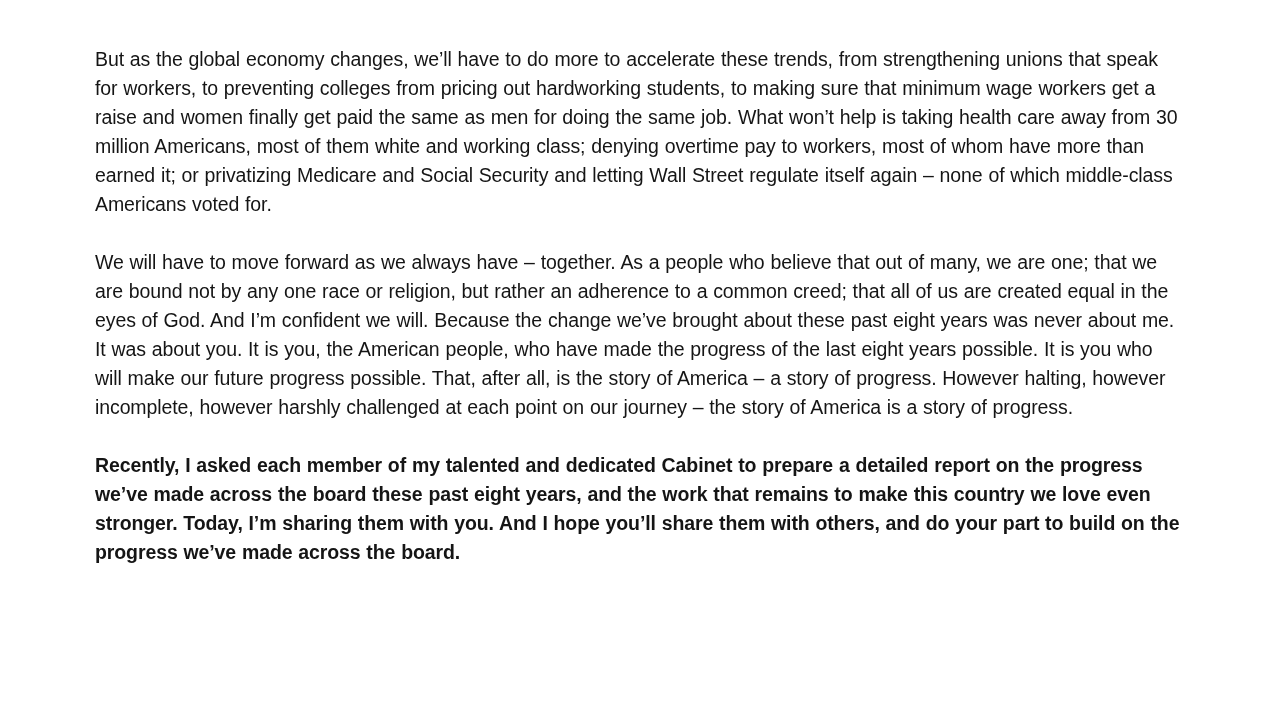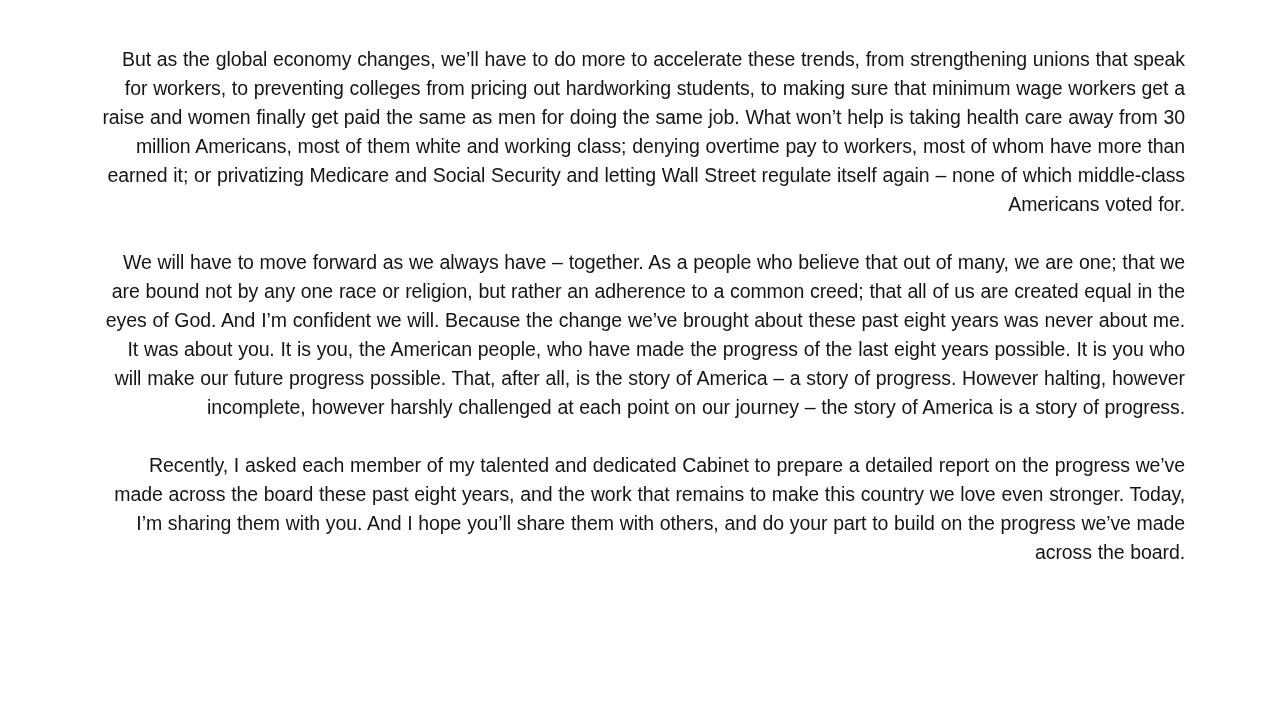--- a/index.html
+++ b/index.html
@@ -22,31 +22,32 @@
     background: #ffffff;
   }
   .text-block {
     position: absolute;
     left: 95px;
     top: 45px;
     width: 1090px;
     color: #151515;
     font-size: 19.5px;
     line-height: 29px;
-    text-align: right;
+    text-align: left;
     letter-spacing: -0.1px;
   }
   .text-block p {
     margin: 0 0 29px 0;
     padding: 0;
     white-space: normal;
     word-spacing: 0.5px;
   }
   .text-block p:last-child {
     margin-bottom: 14px;
+    font-weight: bold;
   }
 </style>
 </head>
 <body>
 
 <div class="page">
   <div class="text-block">
     <p>But as the global economy changes, we’ll have to do more to accelerate these trends, from strengthening unions that speak for workers, to preventing colleges from pricing out hardworking students, to making sure that minimum wage workers get a raise and women finally get paid the same as men for doing the same job. What won’t help is taking health care away from 30 million Americans, most of them white and working class; denying overtime pay to workers, most of whom have more than earned it; or privatizing Medicare and Social Security and letting Wall Street regulate itself again – none of which middle-class Americans voted for.</p>
     <p>We will have to move forward as we always have – together. As a people who believe that out of many, we are one; that we are bound not by any one race or religion, but rather an adherence to a common creed; that all of us are created equal in the eyes of God. And I’m confident we will. Because the change we’ve brought about these past eight years was never about me. It was about you. It is you, the American people, who have made the progress of the last eight years possible. It is you who will make our future progress possible. That, after all, is the story of America – a story of progress. However halting, however incomplete, however harshly challenged at each point on our journey – the story of America is a story of progress.</p>
     <p>Recently, I asked each member of my talented and dedicated Cabinet to prepare a detailed report on the progress we’ve made across the board these past eight years, and the work that remains to make this country we love even stronger. Today, I’m sharing them with you. And I hope you’ll share them with others, and do your part to build on the progress we’ve made across the board.</p>

